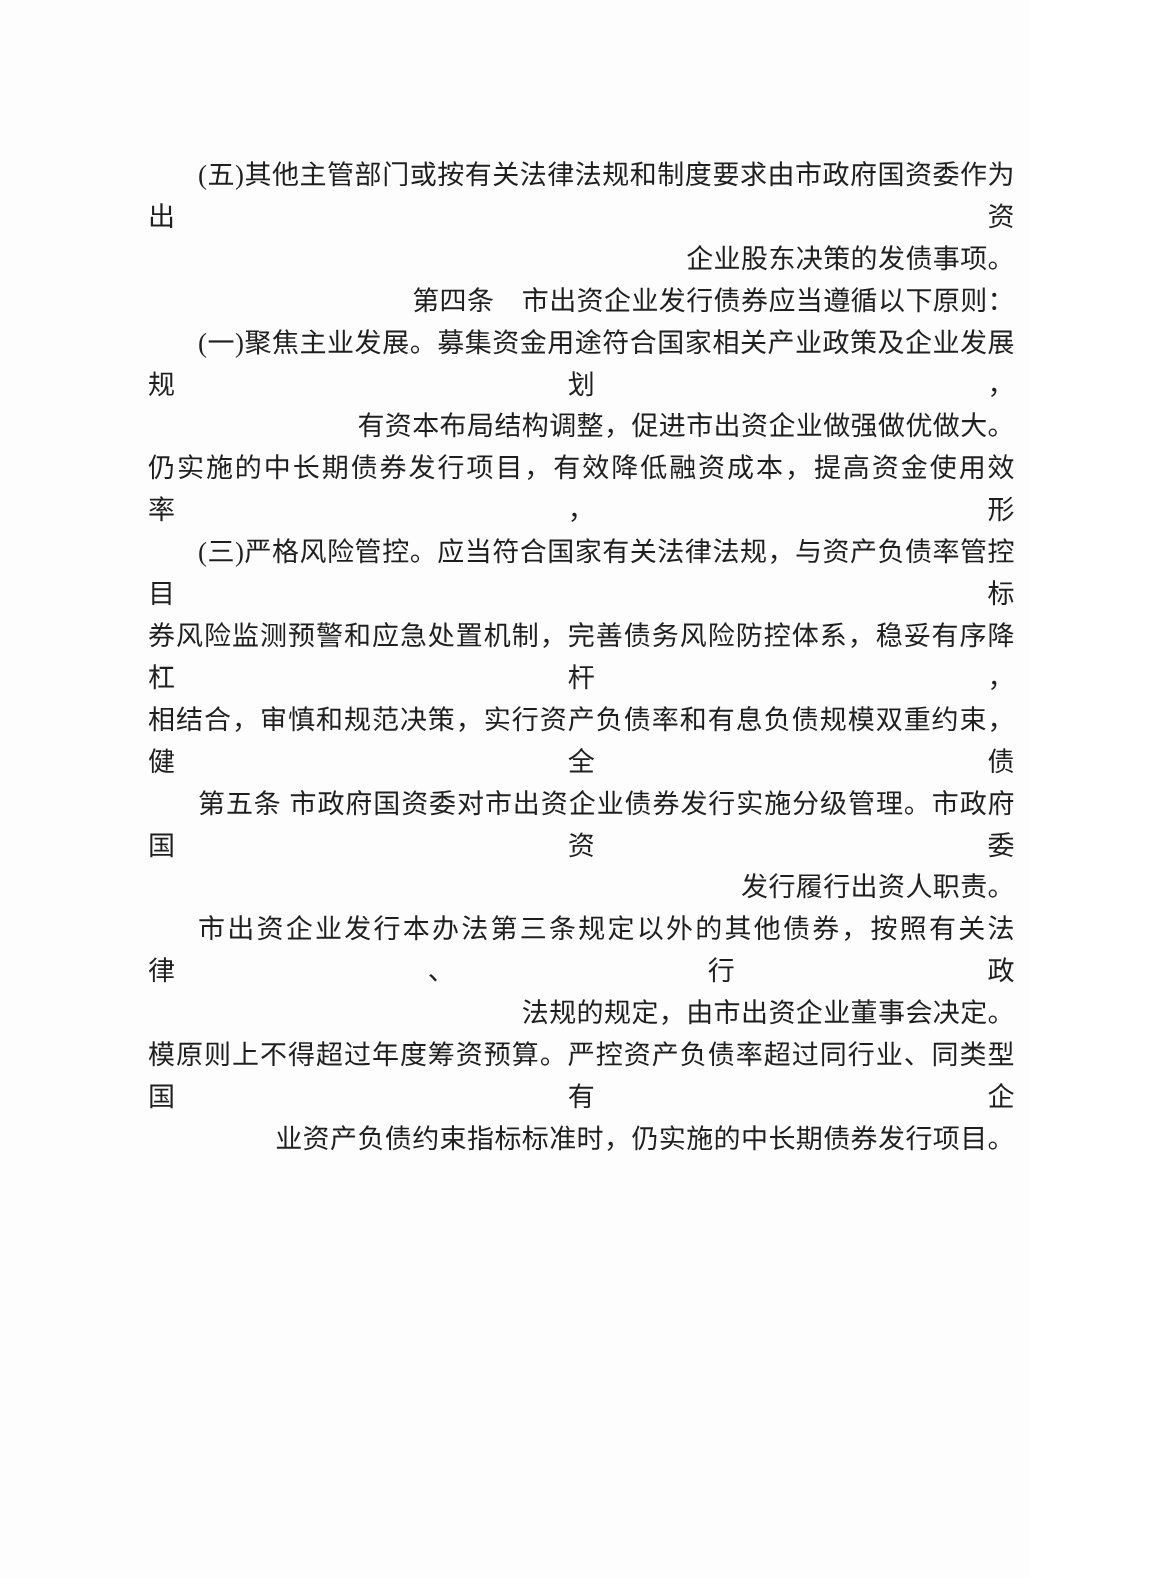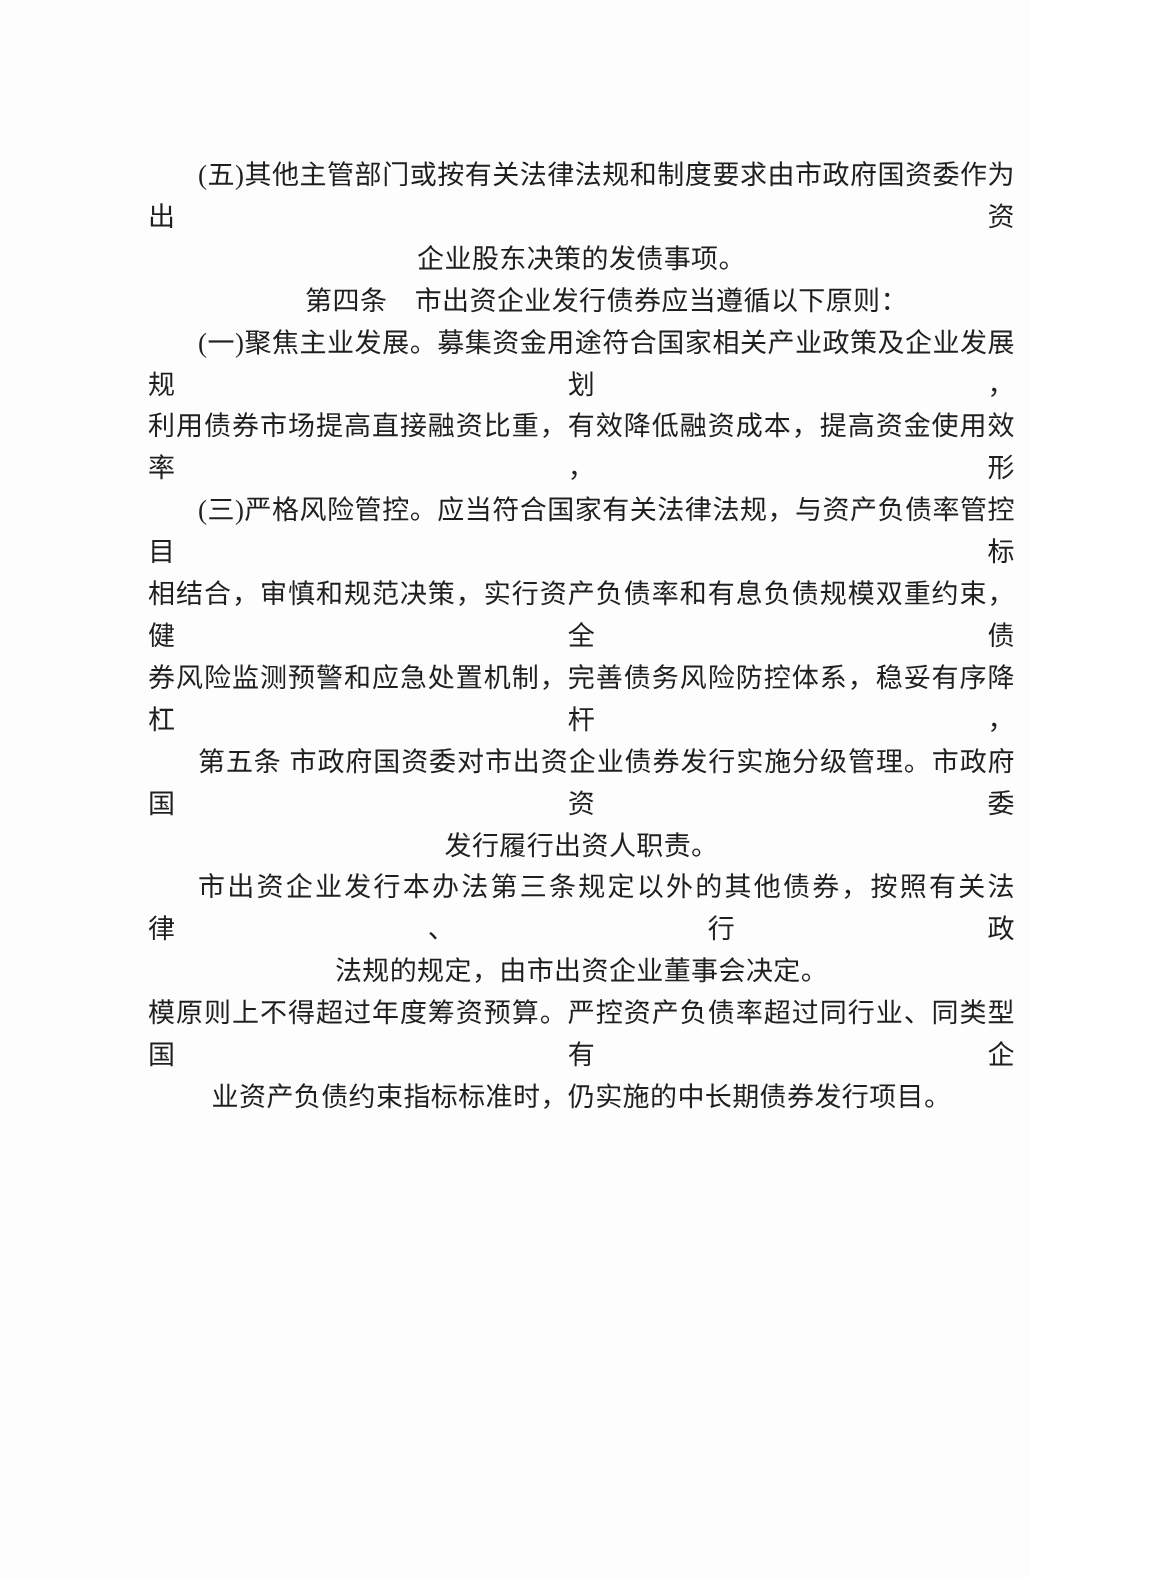--- a/index.html
+++ b/index.html
@@ -20,45 +20,46 @@
     top: 155px;
     width: 867px;
     font-family: "Liberation Serif", "DejaVu Serif", serif;
     font-size: 27px;
     line-height: 41.9px;
     color: #1f1f1f;
     letter-spacing: 0.4px;
   }
   .line {
     width: 867px;
-    text-align: center;
+    text-align: right;
   }
   
   .line.first {
     text-indent: 50px;
   }
   
   .line.fill {
     text-align: justify;
     text-align-last: justify;
   }
 </style>
 </head>
 <body>
 
 <div class="page" style="background: rgb(253, 253, 253);">
   <div class="text-block" style="color: rgb(31, 31, 31);">
       <div class="line first fill">(五)其他主管部门或按有关法律法规和制度要求由市政府国资委作为出资</div>
       <div class="line">企业股东决策的发债事项。</div>
       <div class="line first">第四条　市出资企业发行债券应当遵循以下原则：</div>
       <div class="line first fill">(一)聚焦主业发展。募集资金用途符合国家相关产业政策及企业发展规划，</div>
-      <div class="line fill">利用债券市场提高直接融资比重，有效降低融资成本，提高资金使用效率，形</div>
+      <div class="line">有资本布局结构调整，促进市出资企业做强做优做大。</div>
+      <div class="line fill">仍实施的中长期债券发行项目，有效降低融资成本，提高资金使用效率，形</div>
       <div class="line first fill">(三)严格风险管控。应当符合国家有关法律法规，与资产负债率管控目标</div>
+      <div class="line fill">券风险监测预警和应急处置机制，完善债务风险防控体系，稳妥有序降杠杆，</div>
       <div class="line fill">相结合，审慎和规范决策，实行资产负债率和有息负债规模双重约束，健全债</div>
-      <div class="line fill">券风险监测预警和应急处置机制，完善债务风险防控体系，稳妥有序降杠杆，</div>
       <div class="line first fill">第五条 市政府国资委对市出资企业债券发行实施分级管理。市政府国资委</div>
       <div class="line">发行履行出资人职责。</div>
       <div class="line first fill">市出资企业发行本办法第三条规定以外的其他债券，按照有关法律、行政</div>
       <div class="line">法规的规定，由市出资企业董事会决定。</div>
       <div class="line fill">模原则上不得超过年度筹资预算。严控资产负债率超过同行业、同类型国有企</div>
       <div class="line">业资产负债约束指标标准时，仍实施的中长期债券发行项目。</div>
     </div>
 </div>
 
 </body></html>

